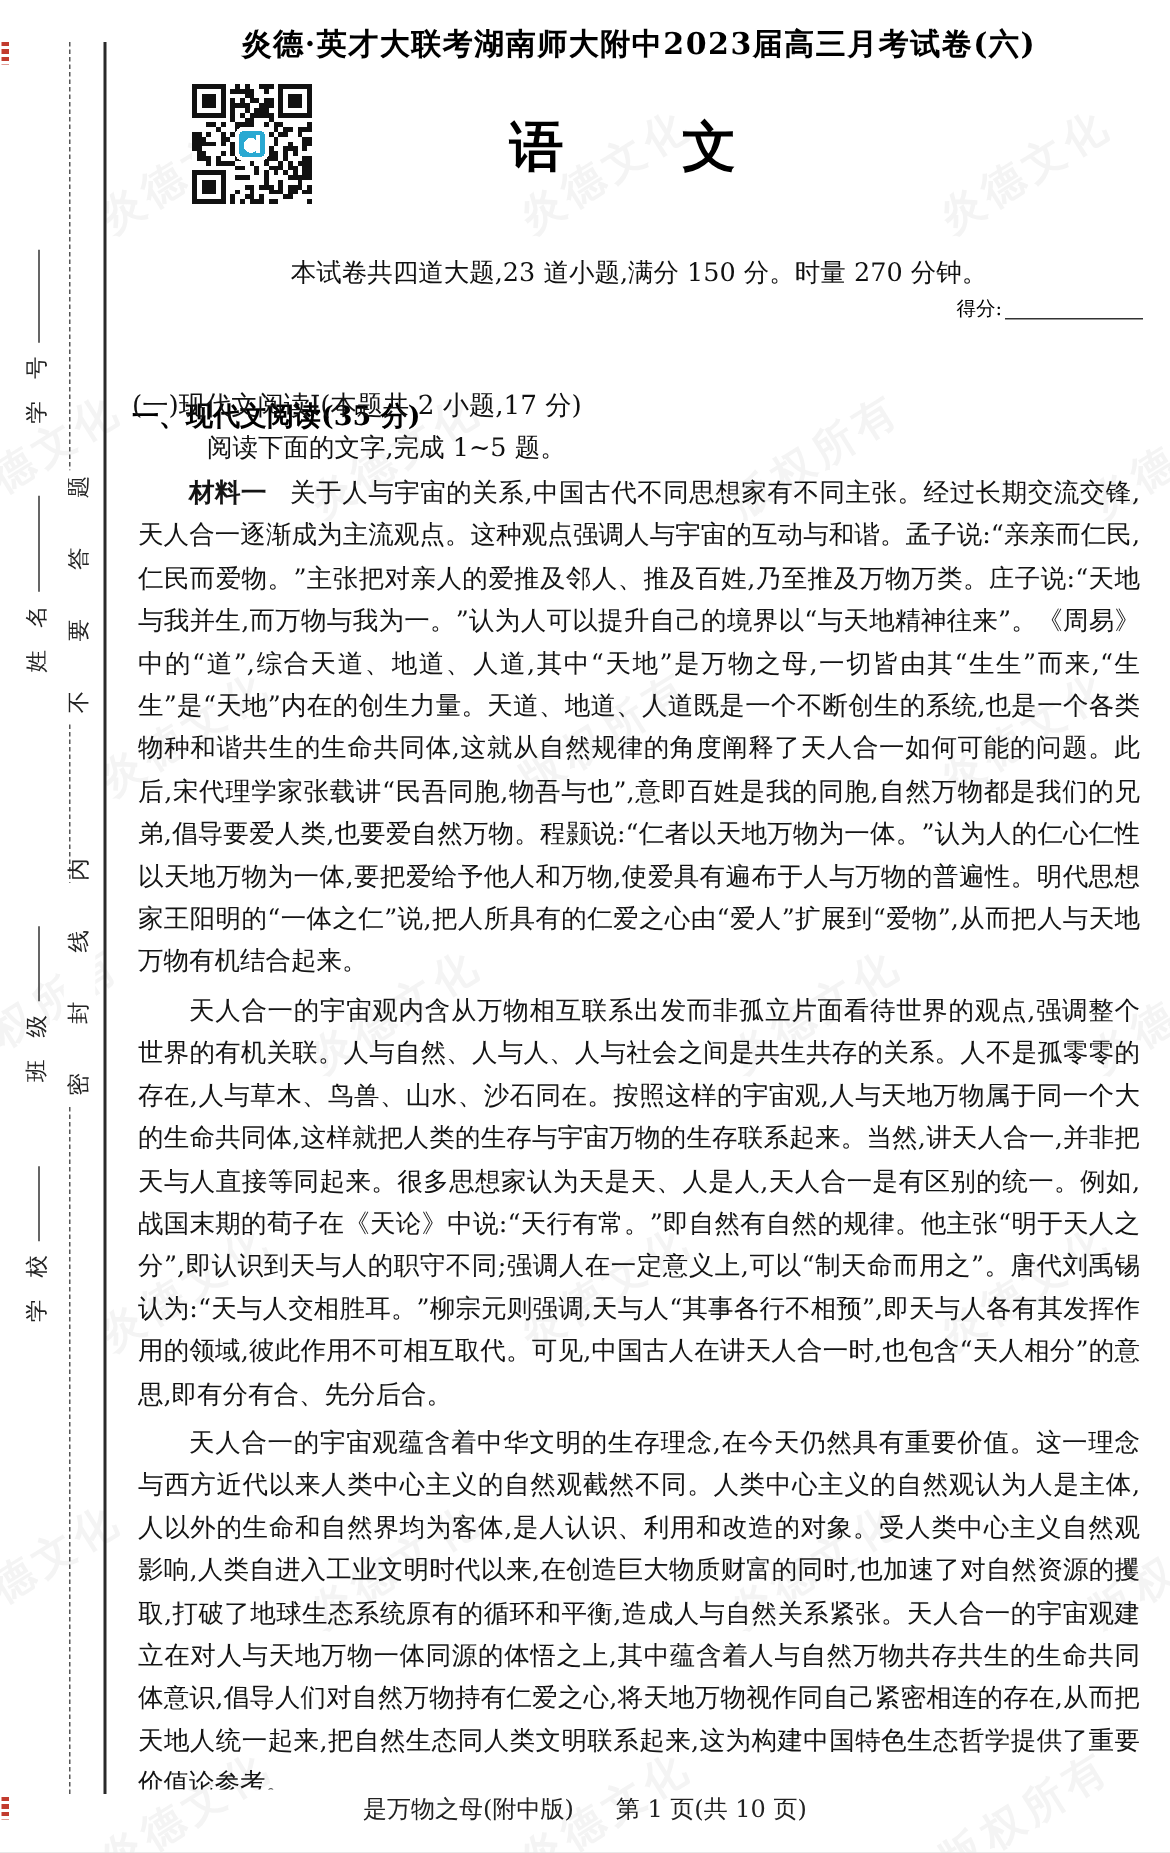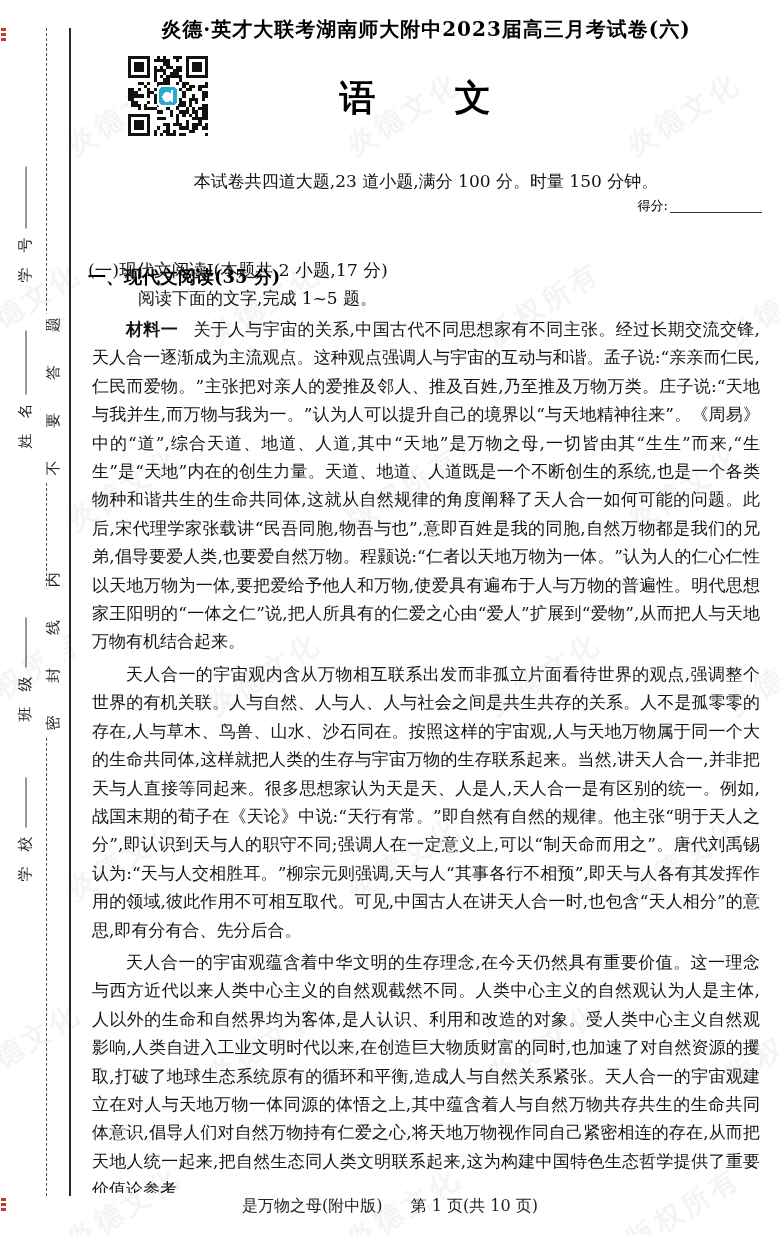--- a/index.html
+++ b/index.html
@@ -338,21 +338,21 @@
           <rect x="1" y="19" width="5" height="5" fill="#fff"></rect>
           <rect x="2" y="20" width="3" height="3" fill="#111"></rect>
           <rect x="9" y="9" width="7" height="7" rx="1.6" fill="#fff"></rect>
           <rect x="9.7" y="9.7" width="5.6" height="5.6" rx="1.3" fill="#2aa9d2"></rect>
           <circle cx="12.3" cy="12.8" r="1.55" fill="#fff"></circle>
           <rect x="13.35" y="10.6" width="0.75" height="3.7" fill="#fff"></rect>
         </svg></div>
 
     <div class="subject-title">语　文</div>
 
-    <div class="exam-info">本试卷共四道大题,23 道小题,满分 100 分。时量 150 分钟。</div>
+    <div class="exam-info">本试卷共四道大题,23 道小题,满分 150 分。时量 270 分钟。</div>
 
     <div class="score-row">
       <span>得分:</span><span class="blank-line"></span>
     </div>
 
     <div class="sec-h">一、现代文阅读(35 分)</div>
     <div class="sub-h">(一)现代文阅读Ⅰ(本题共 2 小题,17 分)</div>
     <div class="instr">阅读下面的文字,完成 1~5 题。</div>
 
     <div class="passage">

